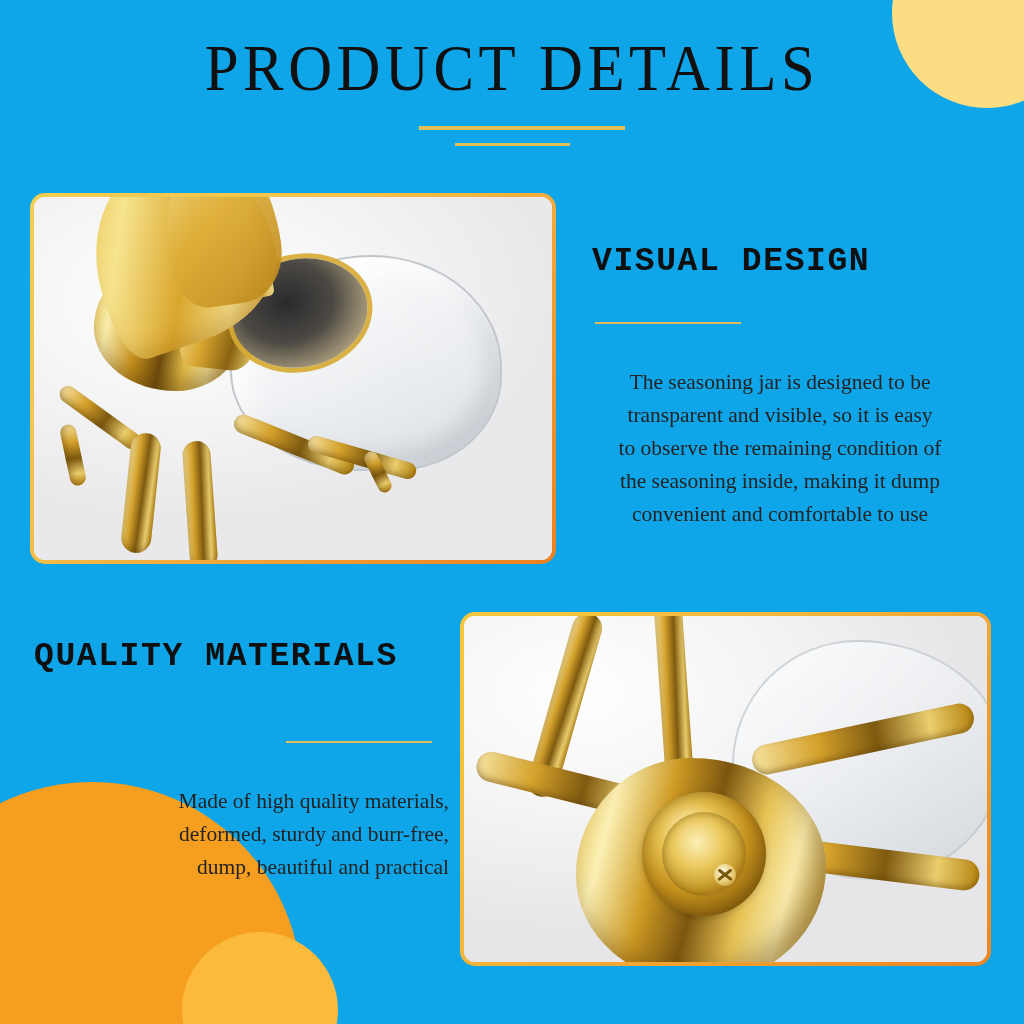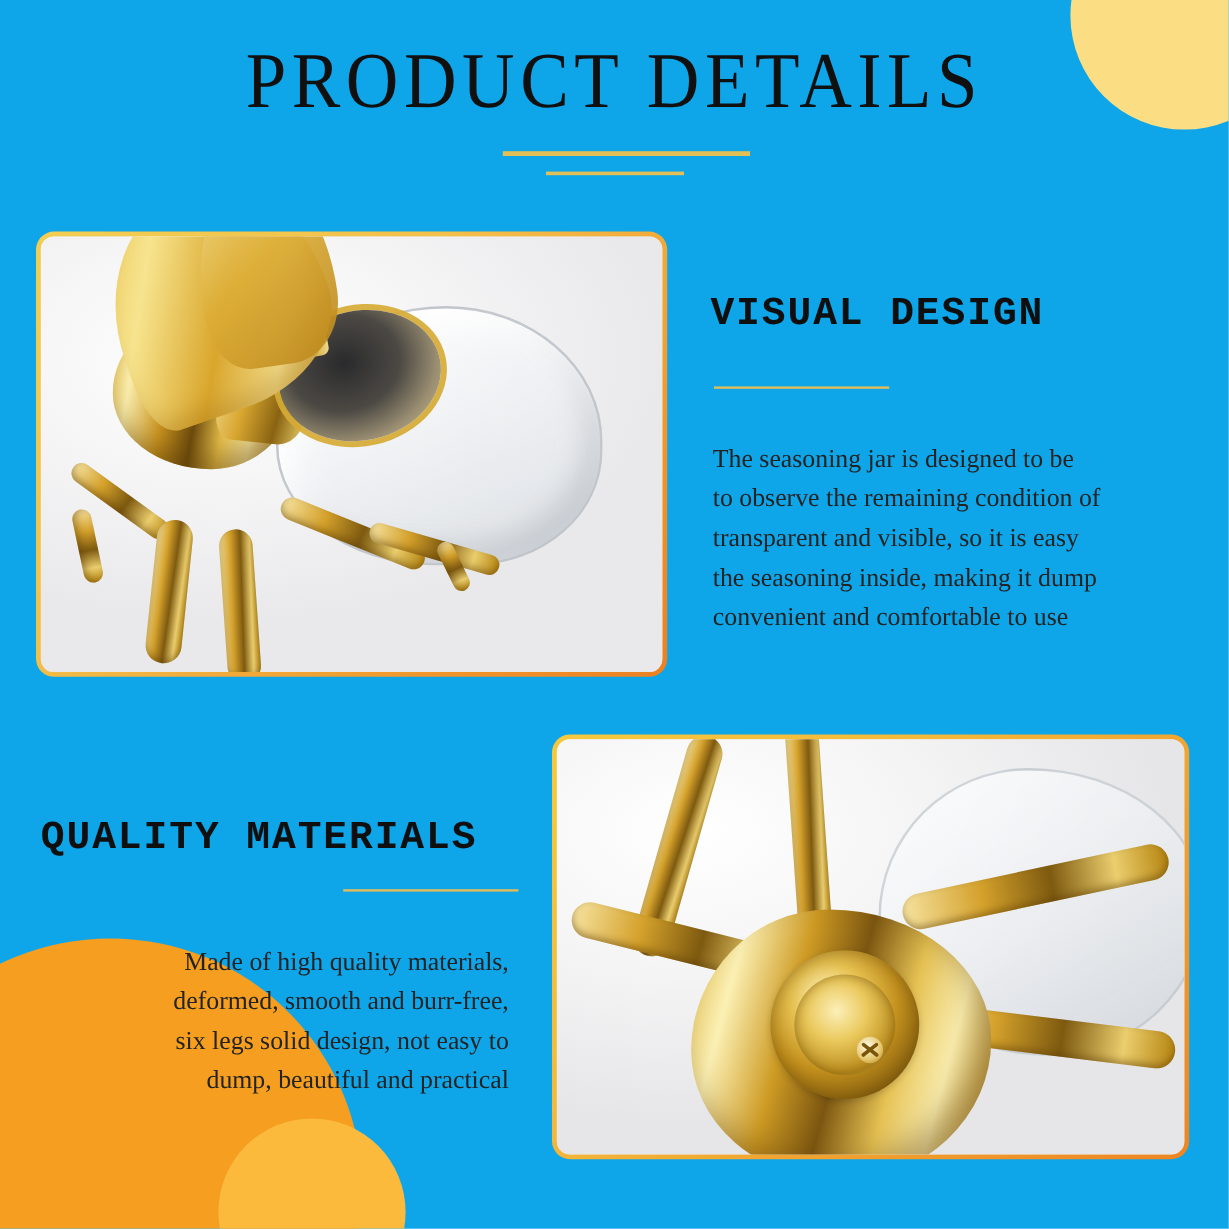--- a/index.html
+++ b/index.html
@@ -279,25 +279,25 @@
   .section-body {
     position: absolute;
     font-family: "Liberation Serif", "DejaVu Serif", serif;
     font-size: 21.5px;
     line-height: 33px;
     color: #232323;
   }
 
   #heading-visual-design { left: 592px; top: 243px; }
   #rule-visual-design    { left: 595px; top: 322px; width: 146px; }
-  #body-visual-design    { left: 594px; top: 366px; width: 372px; text-align: left; }
-
-  #heading-quality-materials { left: 34px; top: 680px; }
+  #body-visual-design    { left: 594px; top: 366px; width: 372px; text-align: center; }
+
+  #heading-quality-materials { left: 34px; top: 638px; }
   #rule-quality-materials    { left: 286px; top: 741px; width: 146px; }
-  #body-quality-materials    { left: 40px; top: 785px; width: 384px; text-align: right; }
+  #body-quality-materials    { left: 65px; top: 785px; width: 384px; text-align: right; }
 
   .section-body .ln { display: block; white-space: nowrap; }
   #body-quality-materials .ln { position: relative; z-index: 4; }
 </style>
 </head>
 <body>
 
 <div id="canvas">
 
   <div class="blob" id="blob-topright"></div>
@@ -329,32 +329,31 @@
       <div class="bee1-collar2"></div>
       <div class="bee1-wing"></div>
       <div class="bee1-wing2"></div>
     </div>
   </div>
 
   <div class="section-heading" id="heading-visual-design">VISUAL DESIGN</div>
   <div class="section-rule" id="rule-visual-design"></div>
   <div class="section-body" id="body-visual-design">
     <span class="ln">The seasoning jar is designed to be</span>
+    <span class="ln">transparent and visible, so it is easy</span>
     <span class="ln">to observe the remaining condition of</span>
-    <span class="ln">transparent and visible, so it is easy</span>
     <span class="ln">the seasoning inside, making it dump</span>
     <span class="ln">convenient and comfortable to use</span>
   </div>
 
   <div class="section-heading" id="heading-quality-materials">QUALITY MATERIALS</div>
   <div class="section-rule" id="rule-quality-materials"></div>
   <div class="section-body" id="body-quality-materials">
     <span class="ln">Made of high quality materials,</span>
-    <span class="ln">deformed, smooth and burr-free,</span>
-    <span class="ln">six legs solid design, not easy to</span>
+    <span class="ln">deformed, sturdy and burr-free,</span>
     <span class="ln">dump, beautiful and practical</span>
   </div>
 
   <div class="photo-card" id="photo-card-2">
     <div class="inner">
       <div class="photo-bg-2"></div>
 
       <div class="bee2-glass"></div>
 
       <div class="leg" style="left:86px;  top:-6px;  width:30px; height:190px; transform:rotate(16deg);"></div>

